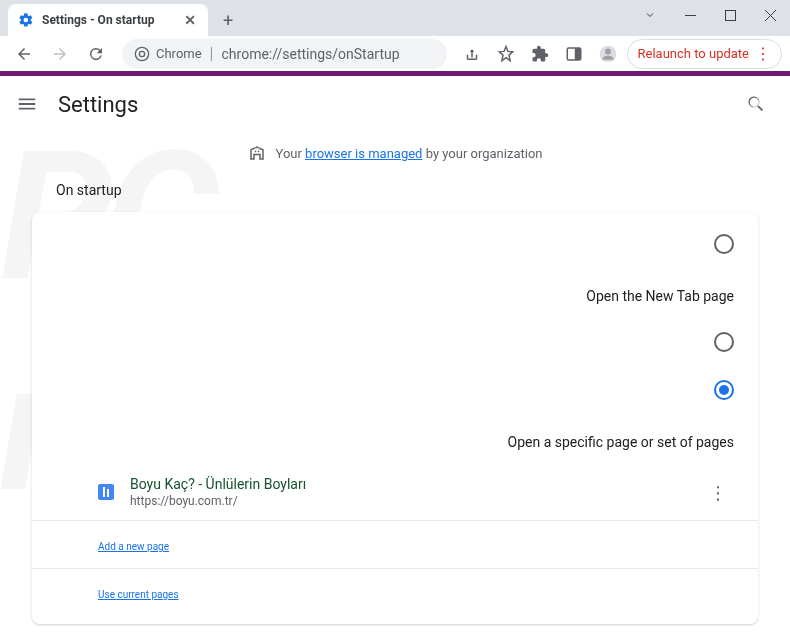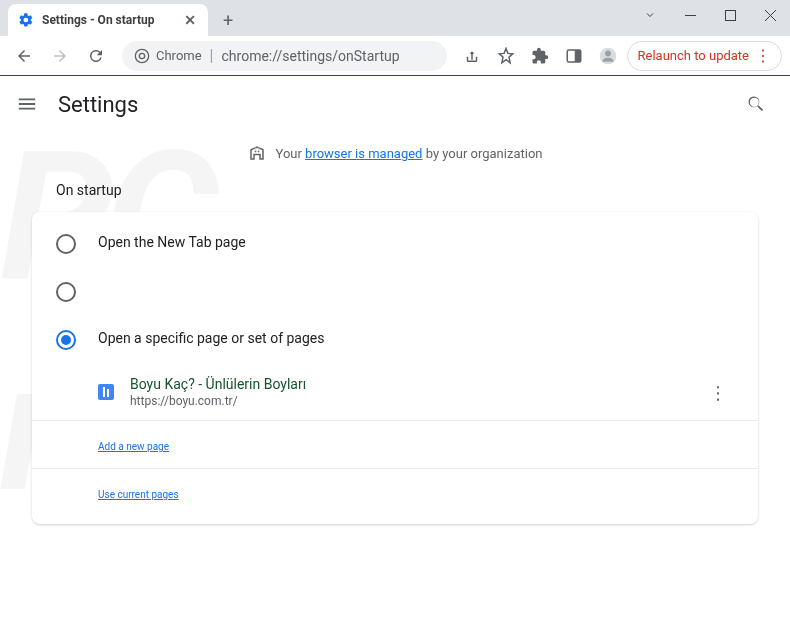--- a/index.html
+++ b/index.html
@@ -9,21 +9,21 @@
 .titlebar { height: 36px; background: #dee1e6; display: flex; align-items: flex-end; position: relative; }
 .tab { background: #fff; height: 32px; margin-left: 8px; border-radius: 8px 8px 0 0; display: flex; align-items: center; padding: 0 10px; gap: 8px; min-width: 200px; font-weight: bold; }
 .tab-icon { width: 16px; height: 16px; display: flex; align-items: center; justify-content: center; }
 .tab-title { font-size: 12px; color: #3c4043; flex: 1; }
 .tab-close { width: 16px; height: 16px; display: flex; align-items: center; justify-content: center; color: #5f6368; font-size: 14px; cursor: pointer; }
 .newtab { width: 28px; height: 28px; display: flex; align-items: center; justify-content: center; color: #5f6368; font-size: 18px; margin-left: 6px; margin-bottom: 2px; cursor: pointer; }
 .win-controls { position: absolute; right: 0; top: 0; display: flex; height: 30px; align-items: center; }
 .win-btn { width: 40px; height: 30px; display: flex; align-items: center; justify-content: center; color: #3c4043; cursor: pointer; }
 
 
-.toolbar { height: 40px; background: #fff; border-bottom: 1px solid #701a75; display: flex; align-items: center; padding: 0 8px; gap: 4px; }
+.toolbar { height: 40px; background: #fff; border-bottom: 5px solid #701a75; display: flex; align-items: center; padding: 0 8px; gap: 4px; }
 .nav-btn { width: 32px; height: 32px; display: flex; align-items: center; justify-content: center; color: #5f6368; border-radius: 50%; cursor: pointer; }
 .nav-btn.disabled { color: #bdc1c6; }
 .omnibox { flex: 1; height: 30px; background: #f1f3f4; border-radius: 15px; display: flex; align-items: center; padding: 0 12px; gap: 8px; margin: 0 6px; }
 .omnibox-secure { color: #5f6368; font-size: 13px; display: flex; align-items: center; gap: 6px; }
 .omnibox-divider { color: #9aa0a6; }
 .omnibox-url { color: #5f6368; font-size: 14px; }
 .toolbar-icons { display: flex; align-items: center; gap: 4px; }
 .tb-icon { width: 30px; height: 30px; display: flex; align-items: center; justify-content: center; color: #5f6368; cursor: pointer; }
 .relaunch-pill { border: 1px solid #dadce0; border-radius: 16px; height: 30px; display: flex; align-items: center; padding: 0 10px; gap: 6px; cursor: pointer; }
 .relaunch-text { color: #d93025; font-size: 13px; }
@@ -36,21 +36,21 @@
 .search-btn { margin-left: auto; cursor: pointer; color: #5f6368; width: 36px; height: 36px; display: flex; align-items: center; justify-content: center; }
 
 
 .managed-banner { text-align: center; padding: 12px 0 20px; font-size: 13px; color: #5f6368; display: flex; align-items: center; justify-content: center; gap: 10px; }
 .managed-link { color: #1a73e8; text-decoration: underline; }
 
 
 .content { padding: 0 32px; }
 .section-title { font-size: 14px; color: #202124; margin-bottom: 14px; margin-left: 24px; }
 .card { background: #fff; border-radius: 8px; box-shadow: 0 1px 2px rgba(60,64,67,.15), 0 1px 3px rgba(60,64,67,.1); padding: 8px 0; }
-.radio-row { display: flex; align-items: flex-start; padding: 14px 24px; gap: 22px; cursor: pointer; }
+.radio-row { display: flex; align-items: flex-end; padding: 14px 24px; gap: 34px; cursor: pointer; flex-direction: column; }
 .radio { width: 20px; height: 20px; border: 2px solid #5f6368; border-radius: 50%; position: relative; flex-shrink: 0; }
 .radio.selected { border-color: #1a73e8; }
 .radio.selected::after { content: ''; position: absolute; width: 10px; height: 10px; background: #1a73e8; border-radius: 50%; top: 50%; left: 50%; transform: translate(-50%, -50%); }
 .radio-label { font-size: 14px; color: #202124; }
 .page-entry { display: flex; align-items: center; padding: 12px 24px 12px 66px; gap: 16px; }
 .favicon { width: 16px; height: 16px; display: flex; align-items: center; justify-content: center; font-size: 14px; }
 .page-info { flex: 1; }
 .page-title { font-size: 14px; color: #14532d; }
 .page-url { font-size: 12px; color: #5f6368; margin-top: 2px; }
 .page-menu { width: 32px; height: 32px; display: flex; align-items: center; justify-content: center; color: #5f6368; cursor: pointer; font-size: 18px; }

